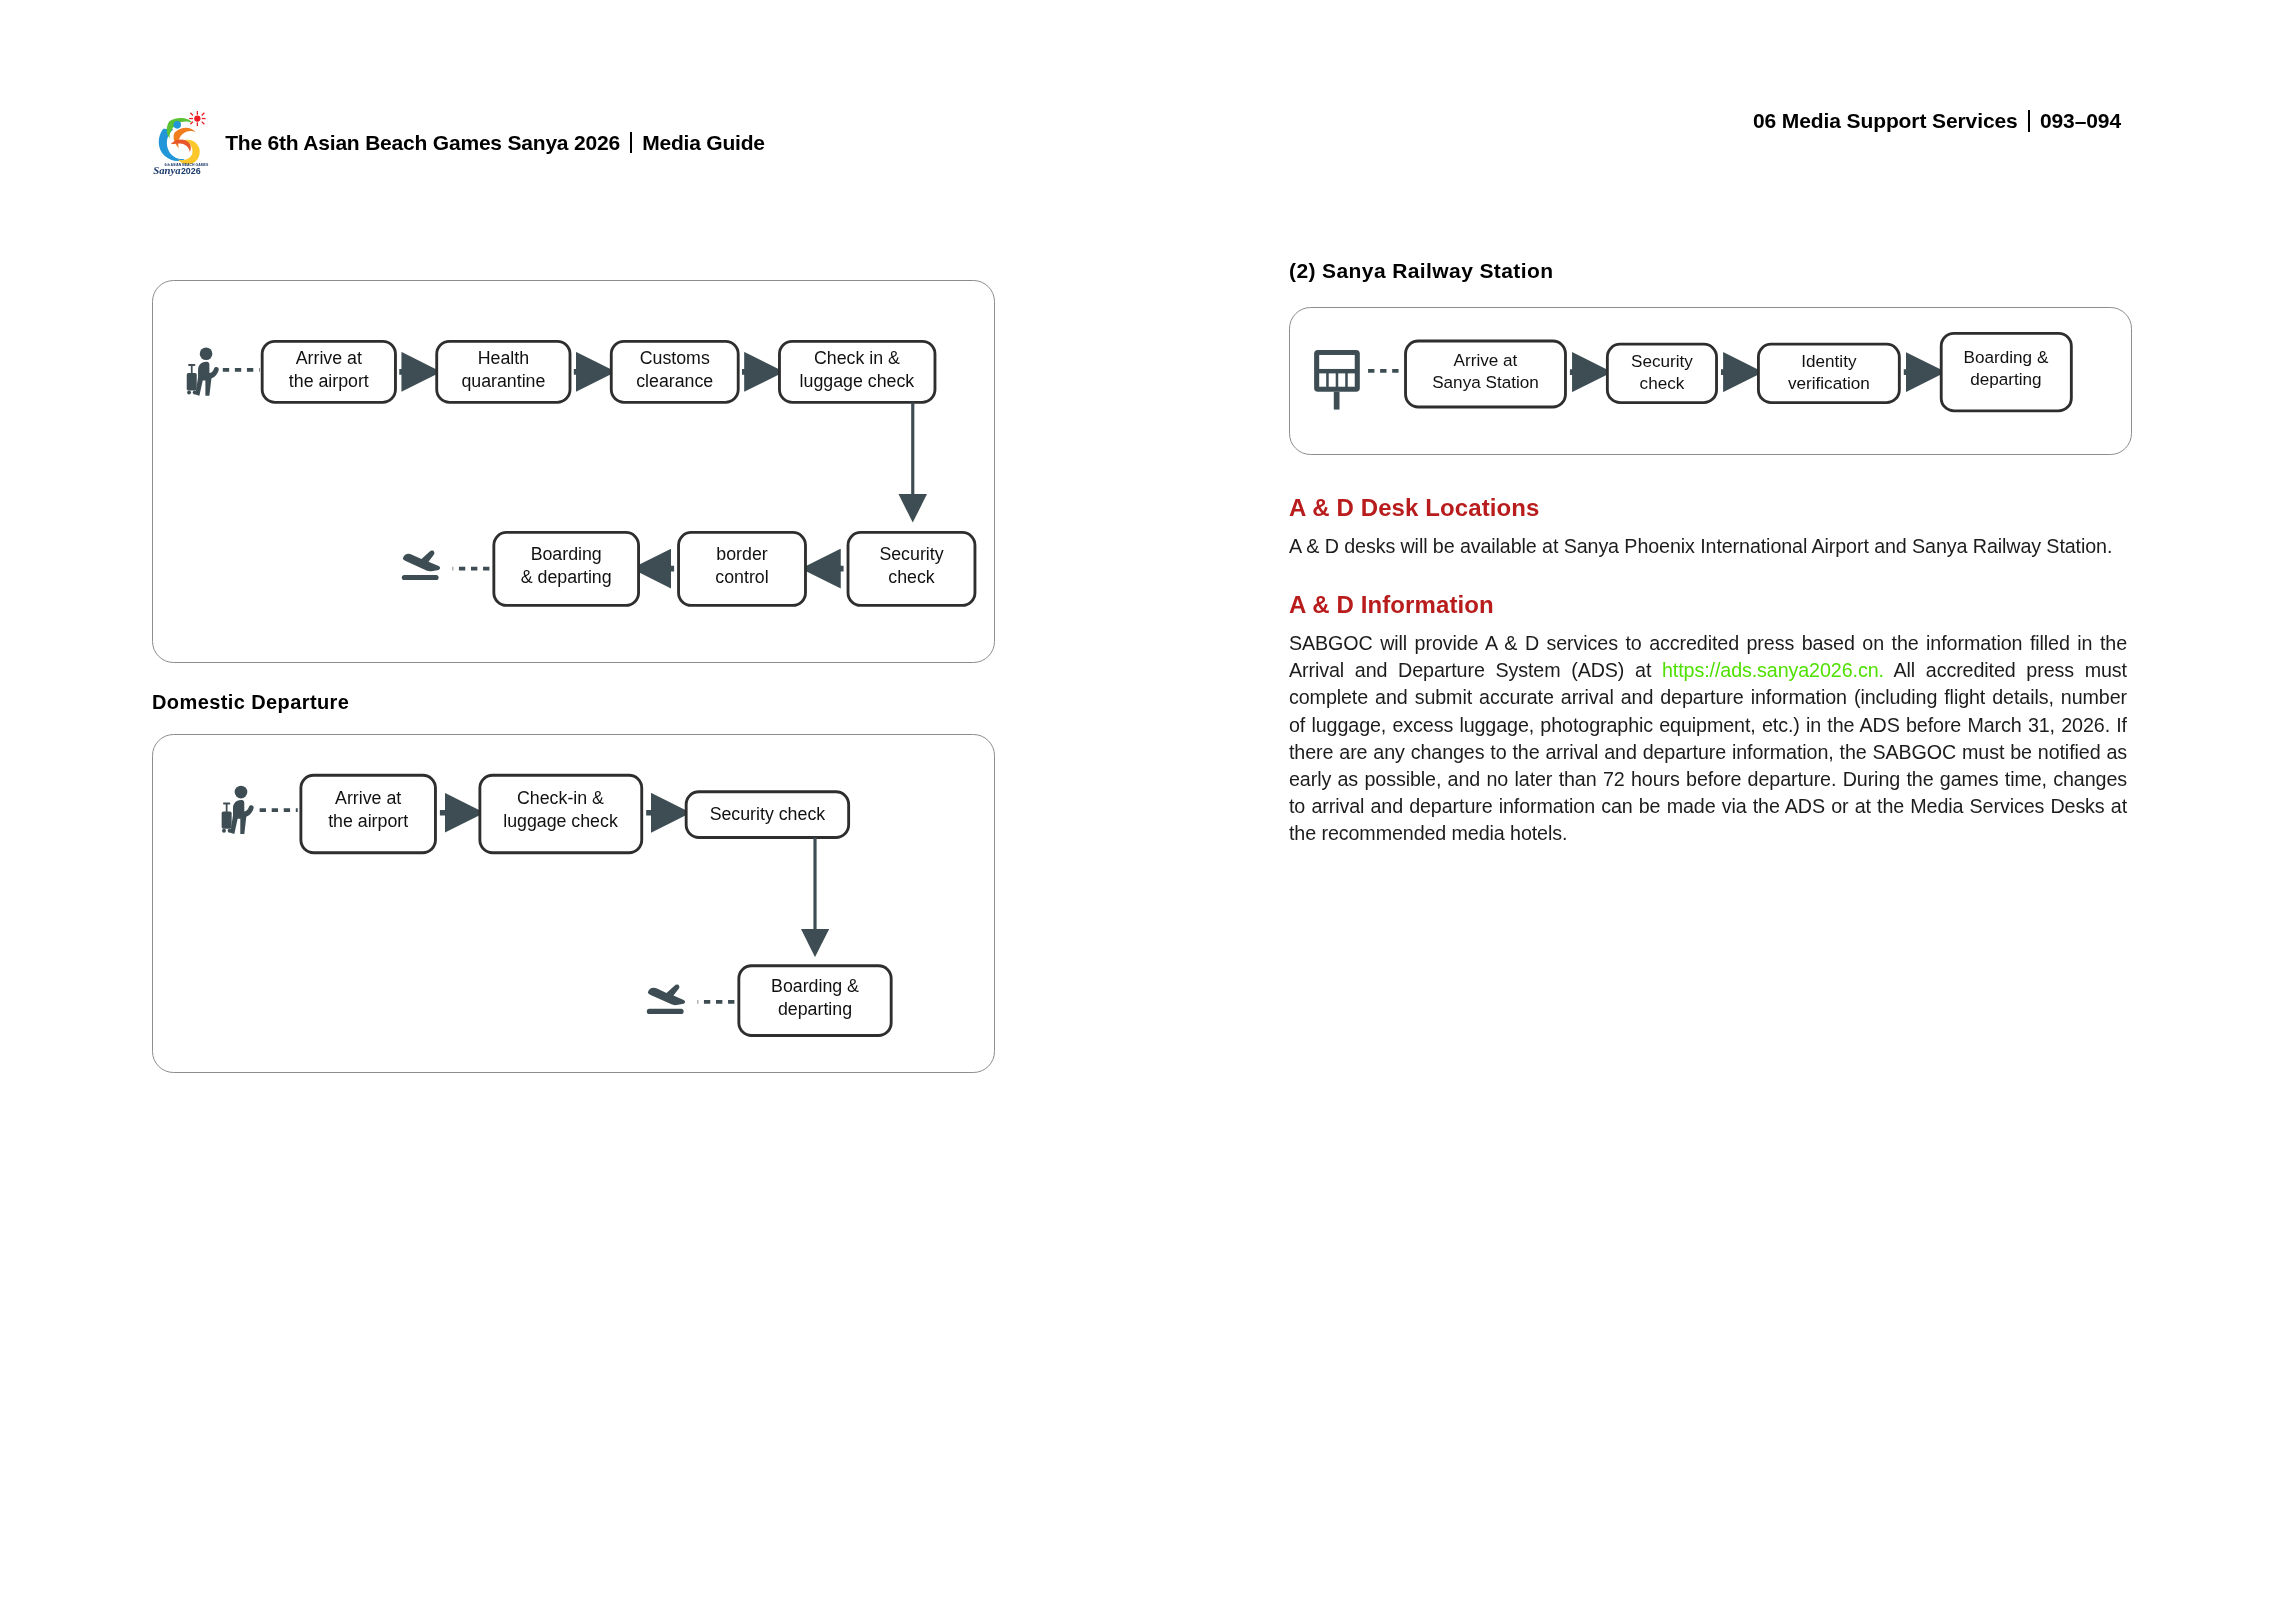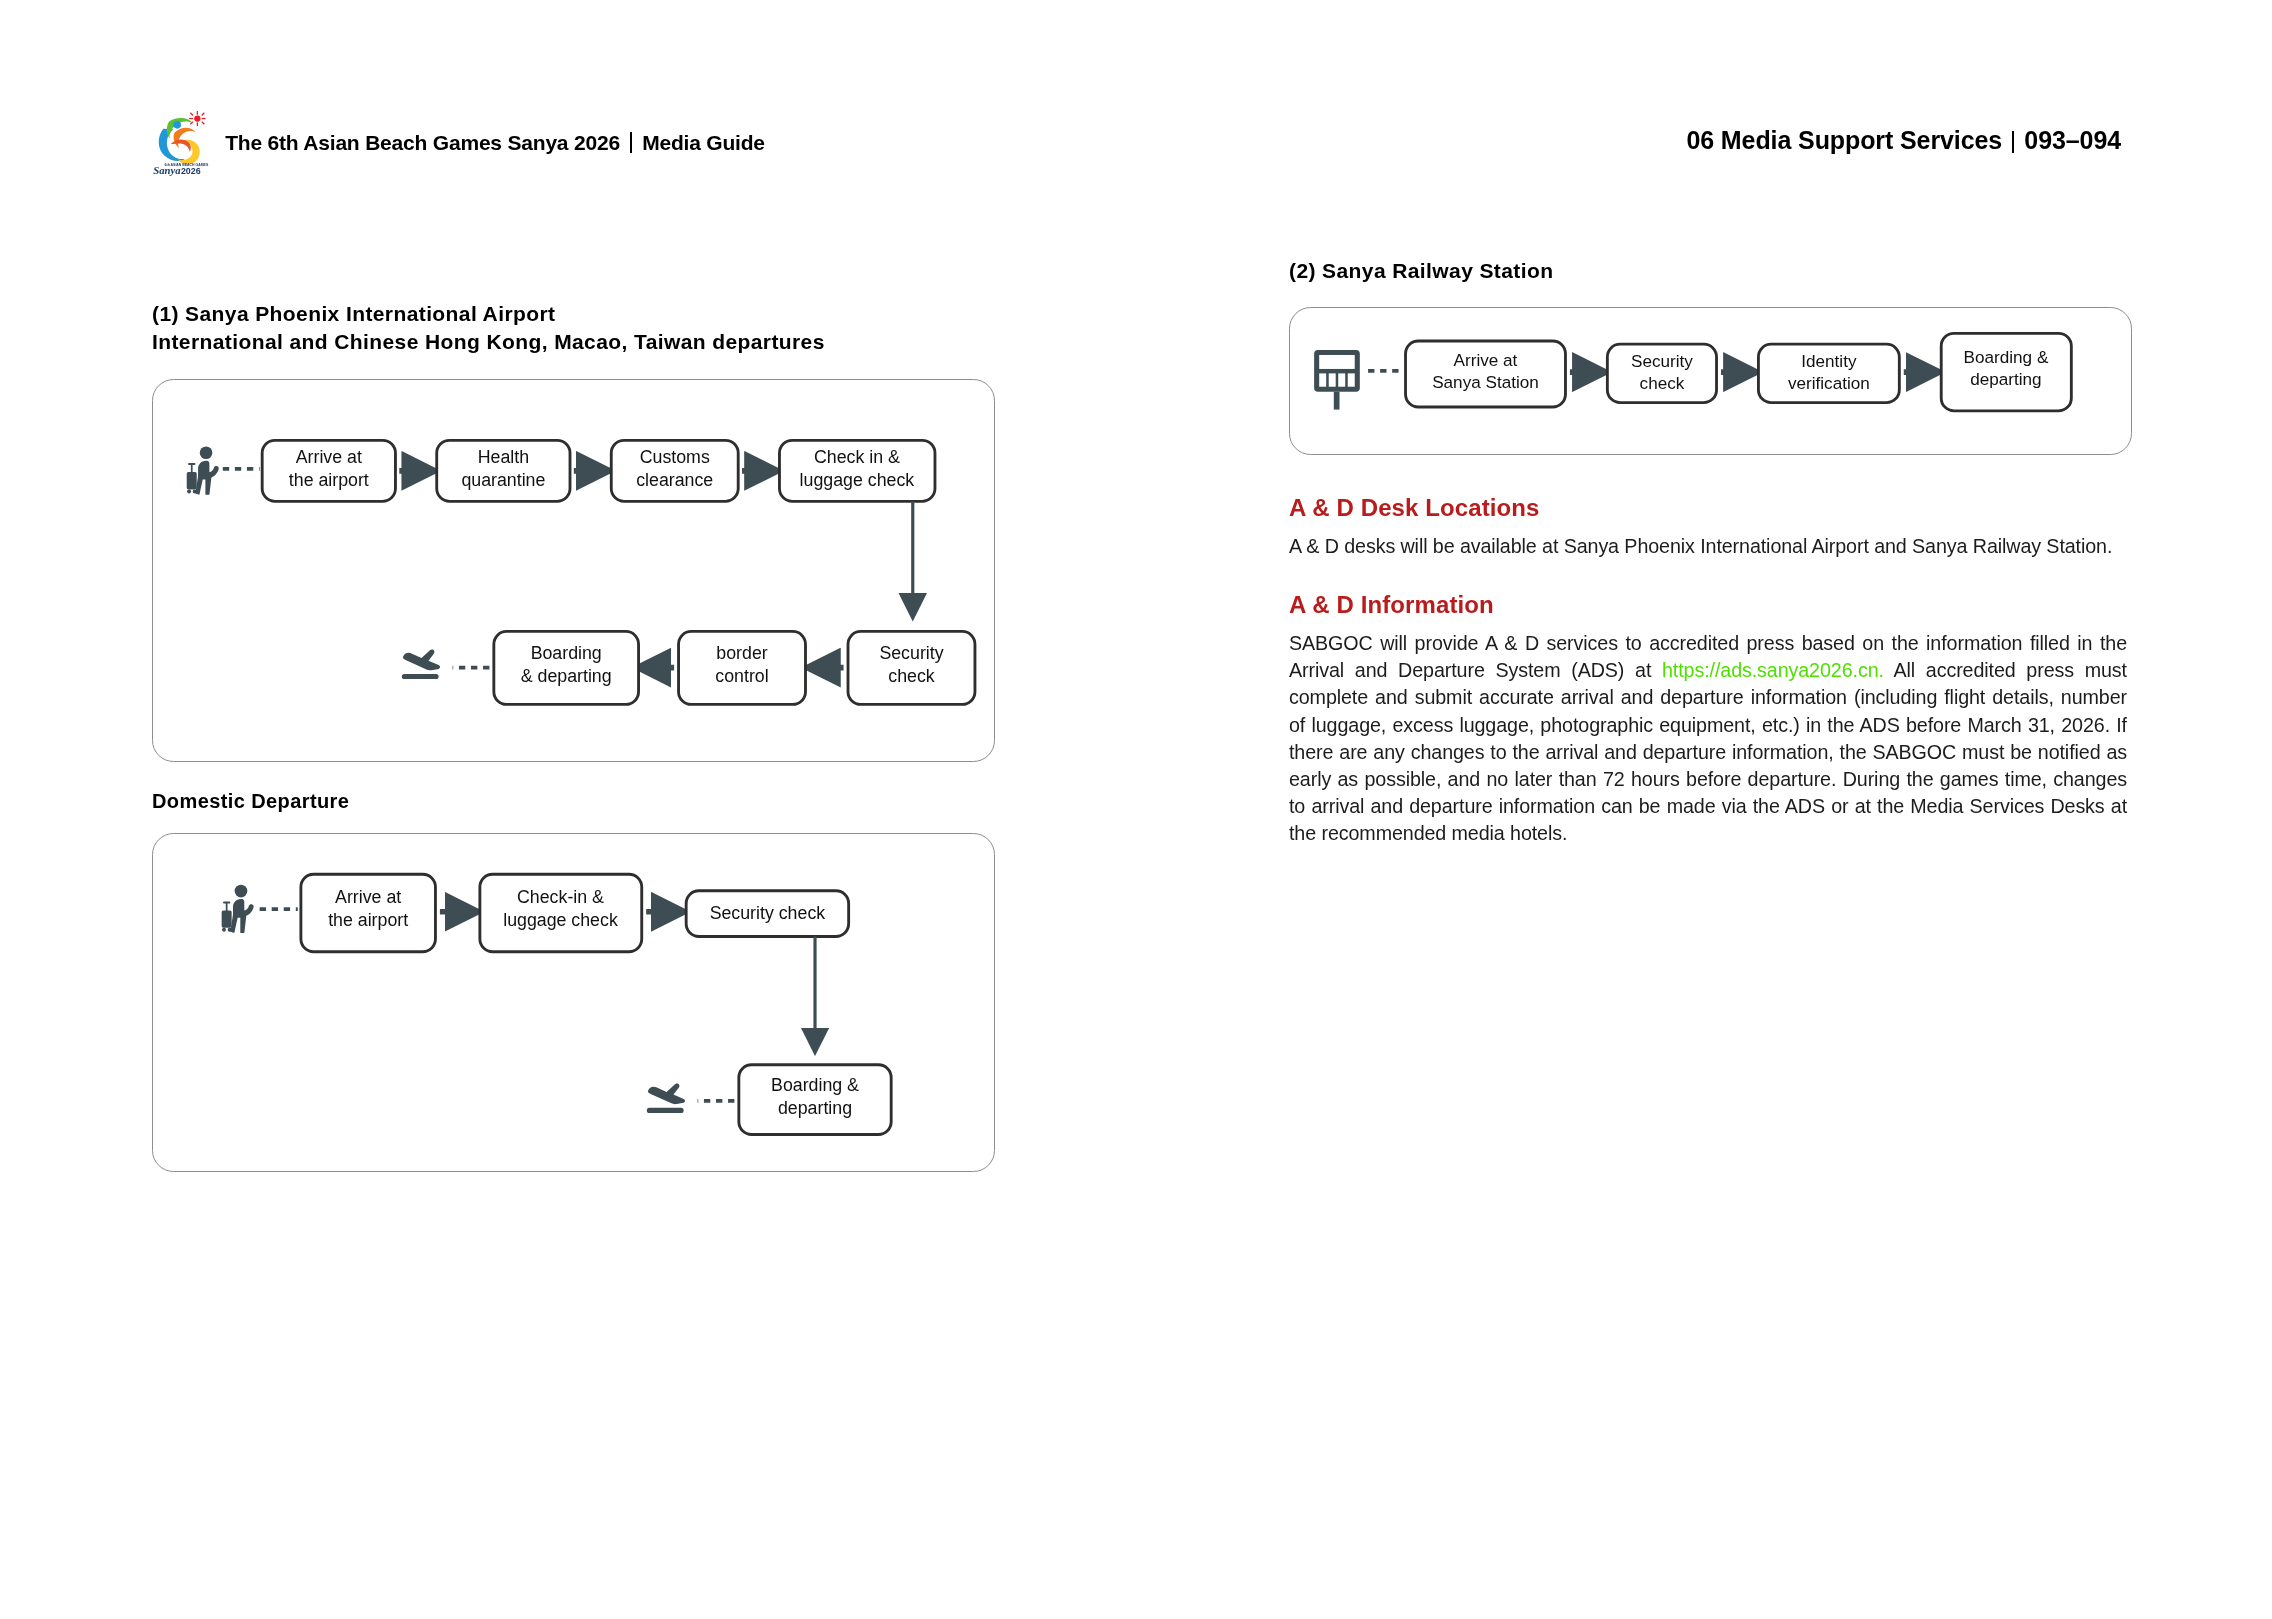--- a/index.html
+++ b/index.html
@@ -51,22 +51,22 @@
     display: inline-block;
     width: 1.9px;
     height: 21.6px;
     background: #000;
     margin: 0 10.2px;
     vertical-align: -3.8px;
   }
   .header-right {
     position: absolute;
     right: 0;
-    top: 19px;
-    font-size: 25px;
+    top: 2px;
+    font-size: 21px;
     font-weight: bold;
     white-space: nowrap;
     color: #000;
     letter-spacing: -0.1px;
   }
 
   
   .col-left {
     position: absolute;
     left: 152px;
@@ -155,24 +155,20 @@
     </div>
   </div>
   <div class="header-right">
     <span>06 Media Support Services</span><span class="hdr-divider"></span><span>093–094</span>
   </div>
 </div>
 
 <div class="col-left">
 
 
-  <div class="sec-head" style="margin-top:43px; width:845px;">
-    <div>(1) Sanya Phoenix International Airport</div>
-    <div>International and Chinese Hong Kong, Macao, Taiwan departures</div>
-  </div>
 
   <div class="flow-box-outer" style="margin-top:23px; width:841px; height:381px;">
     <svg class="flow-svg" width="841" height="381" viewBox="0 0 1325 600">
       <defs>
         <marker id="arrowL" markerWidth="7" markerHeight="7" refX="5.4" refY="3.5" orient="auto">
           <path d="M0,0 L7,3.5 L0,7 z" fill="#3d4d53"></path>
         </marker>
         <marker id="arrowLrev" markerWidth="7" markerHeight="7" refX="5.4" refY="3.5" orient="auto">
           <path d="M0,0 L7,3.5 L0,7 z" fill="#3d4d53"></path>
         </marker>

